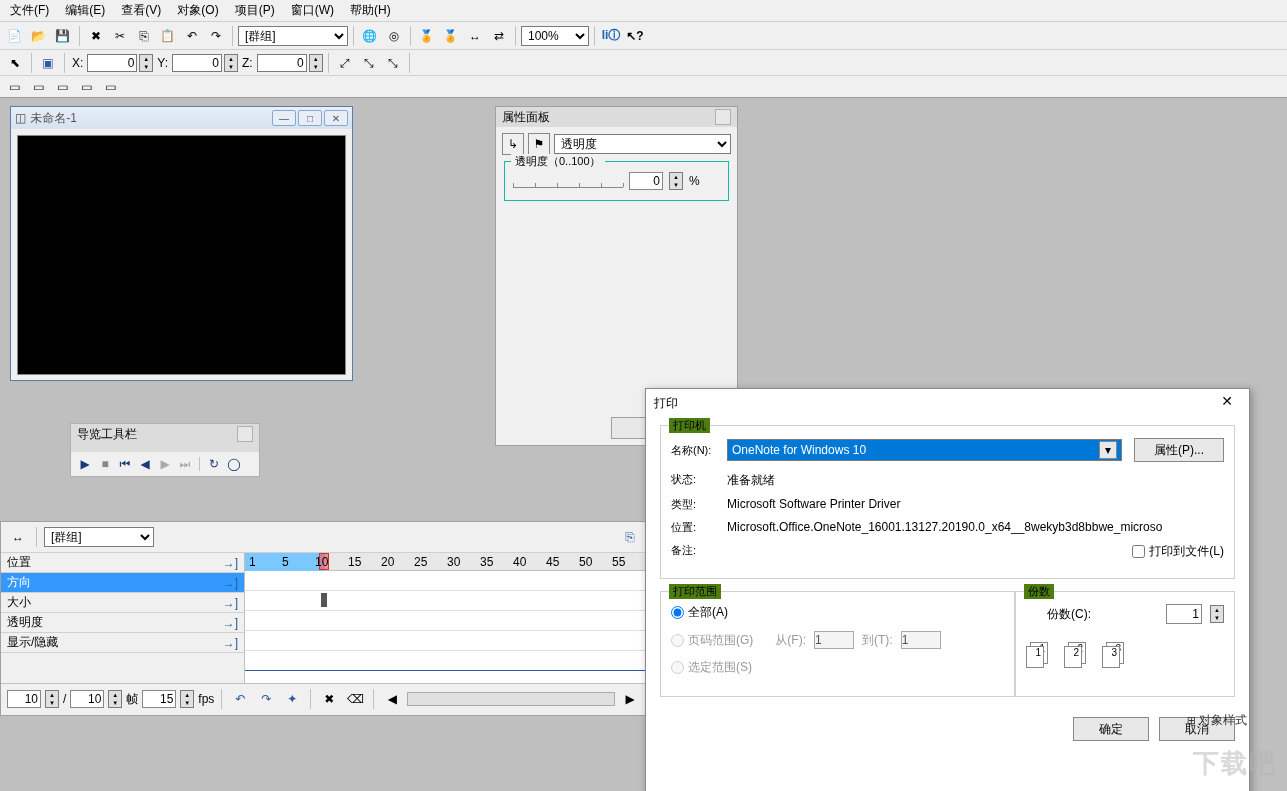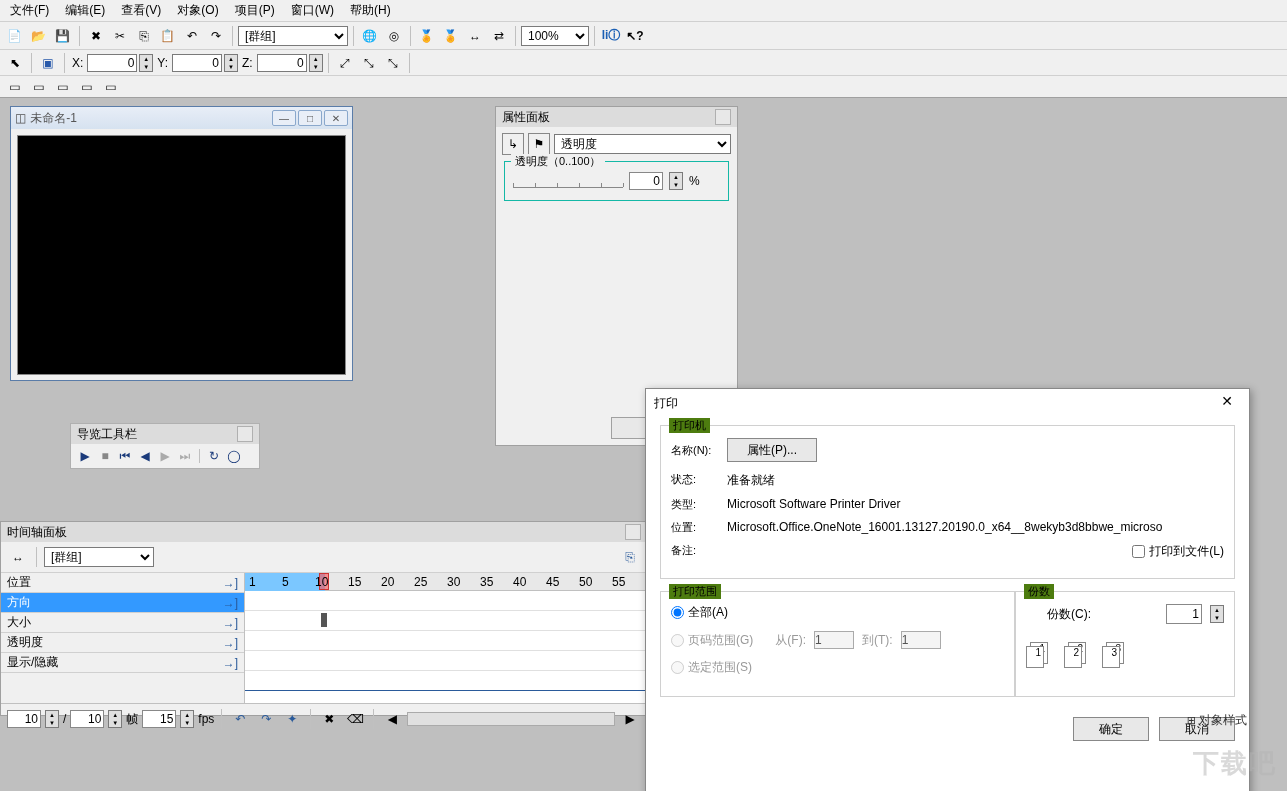--- a/index.html
+++ b/index.html
@@ -17,21 +17,21 @@
 .spinner div { flex: 1; font-size: 6px; text-align: center; line-height: 8px; background: #e0e0e0; cursor: pointer; }
 .toolbar3 { background: #f0f0f0; height: 22px; display: flex; align-items: center; padding: 0 4px; border-bottom: 1px solid #a0a0a0; gap: 2px; }
 .workspace { position: absolute; top: 98px; left: 0; right: 0; bottom: 0; background: #bfbfbf; }
 .doc-window { position: absolute; top: 8px; left: 10px; width: 343px; height: 275px; background: #f0f0f0; border: 1px solid #5a7ca8; }
 .doc-title { background: linear-gradient(#e8eef7,#d6e2f0); height: 22px; display: flex; align-items: center; padding: 0 4px; font-size: 11px; color: #555; }
 .doc-title-text { flex: 1; margin-left: 4px; }
 .win-btns { display: flex; gap: 2px; }
 .win-btn { width: 24px; height: 16px; border: 1px solid #8aa8cc; background: #e8eef7; border-radius: 2px; display: flex; align-items: center; justify-content: center; font-size: 10px; cursor: pointer; }
 .doc-canvas { margin: 6px; height: 240px; background: black; border: 1px solid #888; }
 .nav-toolbar { position: absolute; top: 325px; left: 70px; width: 190px; background: #dcdcdc; border: 1px solid #b0b0b0; }
-.nav-title { background: #dcdcdc; height: 20px; padding: 2px 6px; font-size: 11px; display: flex; }
+.nav-title { background: #dcdcdc; height: 28px; padding: 2px 6px; font-size: 11px; display: flex; }
 .nav-title span:first-child { flex: 1; }
 .nav-close { width: 16px; height: 16px; background: #e8e8e8; border: 1px solid #b0b0b0; text-align: center; line-height: 14px; font-size: 10px; }
 .nav-btns { background: #f0f0f0; padding: 4px 6px; display: flex; gap: 4px; align-items: center; }
 .nav-btn { width: 16px; height: 16px; display: inline-flex; align-items: center; justify-content: center; }
 .prop-panel { position: absolute; top: 8px; left: 495px; width: 243px; height: 340px; background: #f0f0f0; border: 1px solid #a0a0a0; }
 .panel-title { background: #dcdcdc; height: 20px; padding: 2px 6px; font-size: 11px; display: flex; }
 .panel-title span:first-child { flex: 1; }
 .prop-body { padding: 6px; }
 .prop-row1 { display: flex; gap: 4px; align-items: center; margin-bottom: 6px; }
 .prop-group { border: 1px solid #14b8a6; margin: 4px 2px; padding: 10px 8px; position: relative; }
@@ -225,24 +225,20 @@
               <div>▼</div>
             </div>
           <span>%</span>
         </div>
       </div>
     </div>
     <div class="view-thumb-btn">查看缩图</div>
   </div>
 
   <div class="timeline-panel">
-    <div class="panel-title">
-      <span>时间轴面板</span>
-      <span class="nav-close"></span>
-    </div>
     <div class="tl-header">
       <div class="tb-btn">↔</div>
       <div class="tb-sep"></div>
       <select class="combo" style="width:110px"><option>[群组]</option></select>
       <div style="flex:1"></div>
       <div class="tb-btn" style="color:#2a5a9a">⎘</div>
     </div>
     <div class="tl-body">
       <div class="tl-left" id="tl-props">
           <div class="tl-prop-row">
@@ -329,20 +325,24 @@
   <div class="print-dialog">
     <div class="dlg-title">
       <span>打印</span>
       <span class="dlg-close">✕</span>
     </div>
     <div class="dlg-body">
       <div class="fieldset">
         <span class="fieldset-title">打印机</span>
         <div class="fld-row">
           <span class="fld-label">名称(N):</span>
+          <div class="printer-combo">
+            <span>OneNote for Windows 10</span>
+            <span class="combo-arrow">▾</span>
+          </div>
           <button class="props-btn">属性(P)...</button>
         </div>
         <div class="info-row">
             <span class="fld-label">状态:</span>
             <span class="fld-val">准备就绪</span>
           </div>
         <div class="info-row">
             <span class="fld-label">类型:</span>
             <span class="fld-val">Microsoft Software Printer Driver</span>
           </div>

